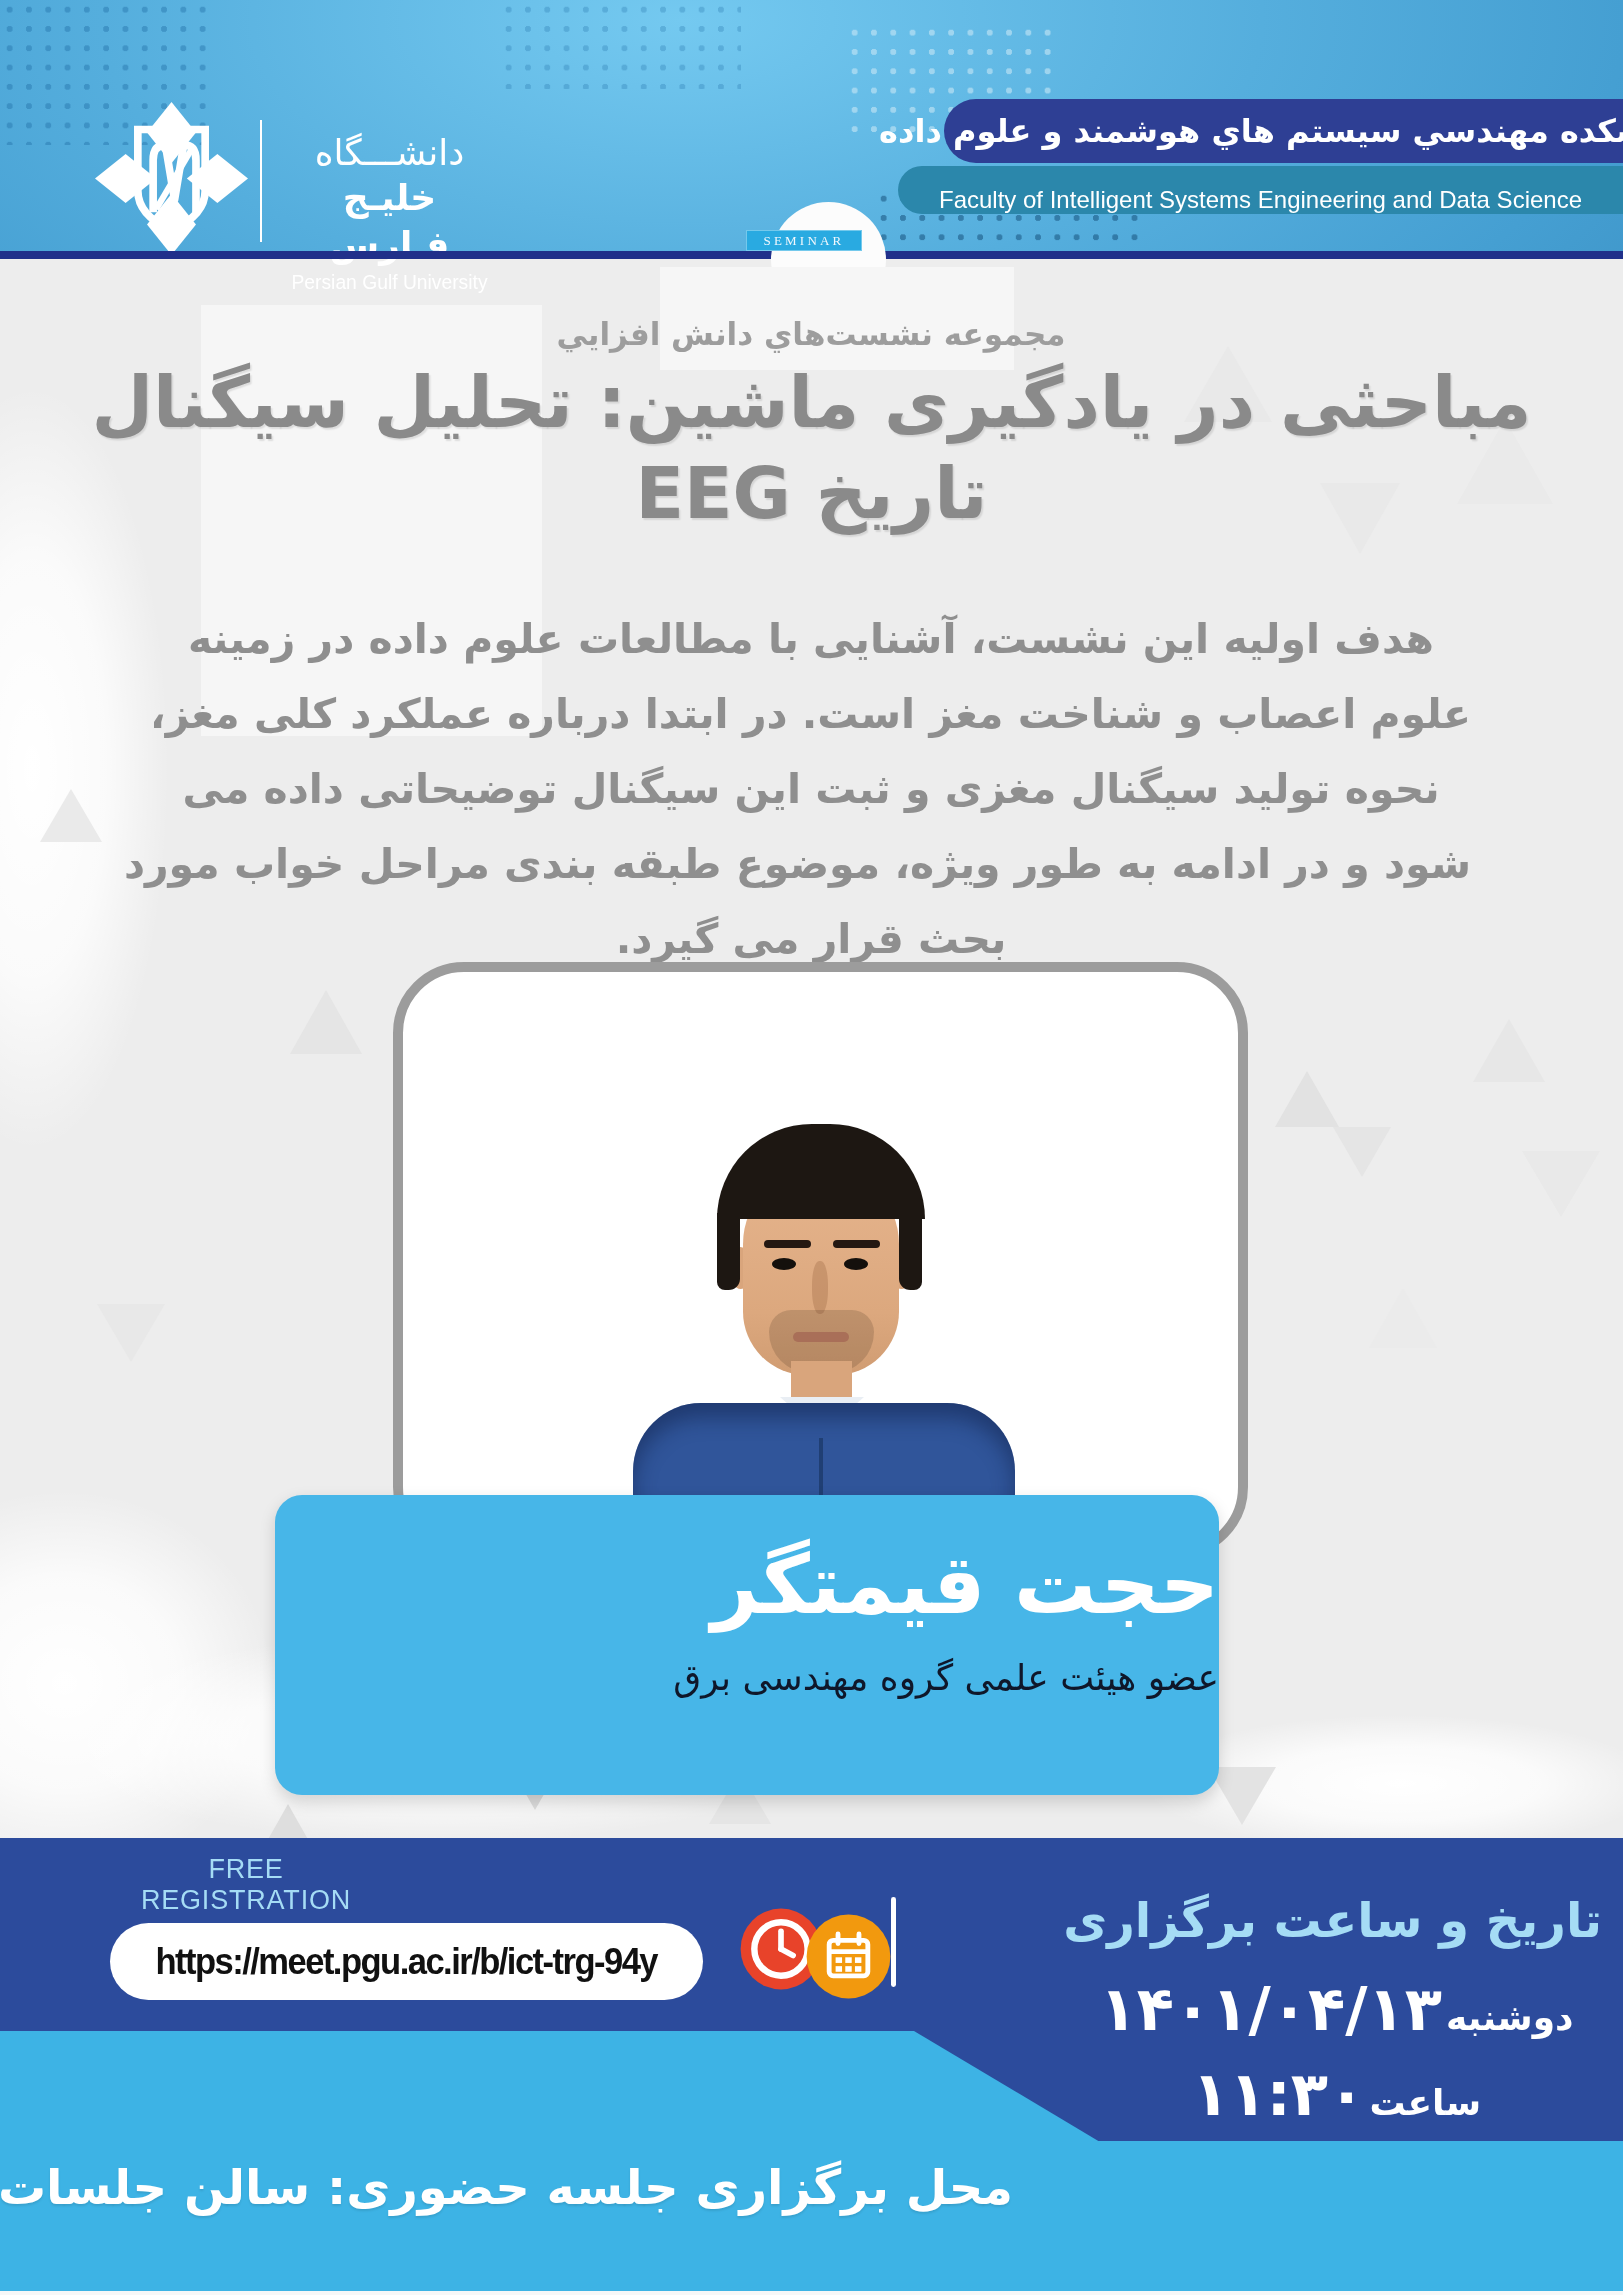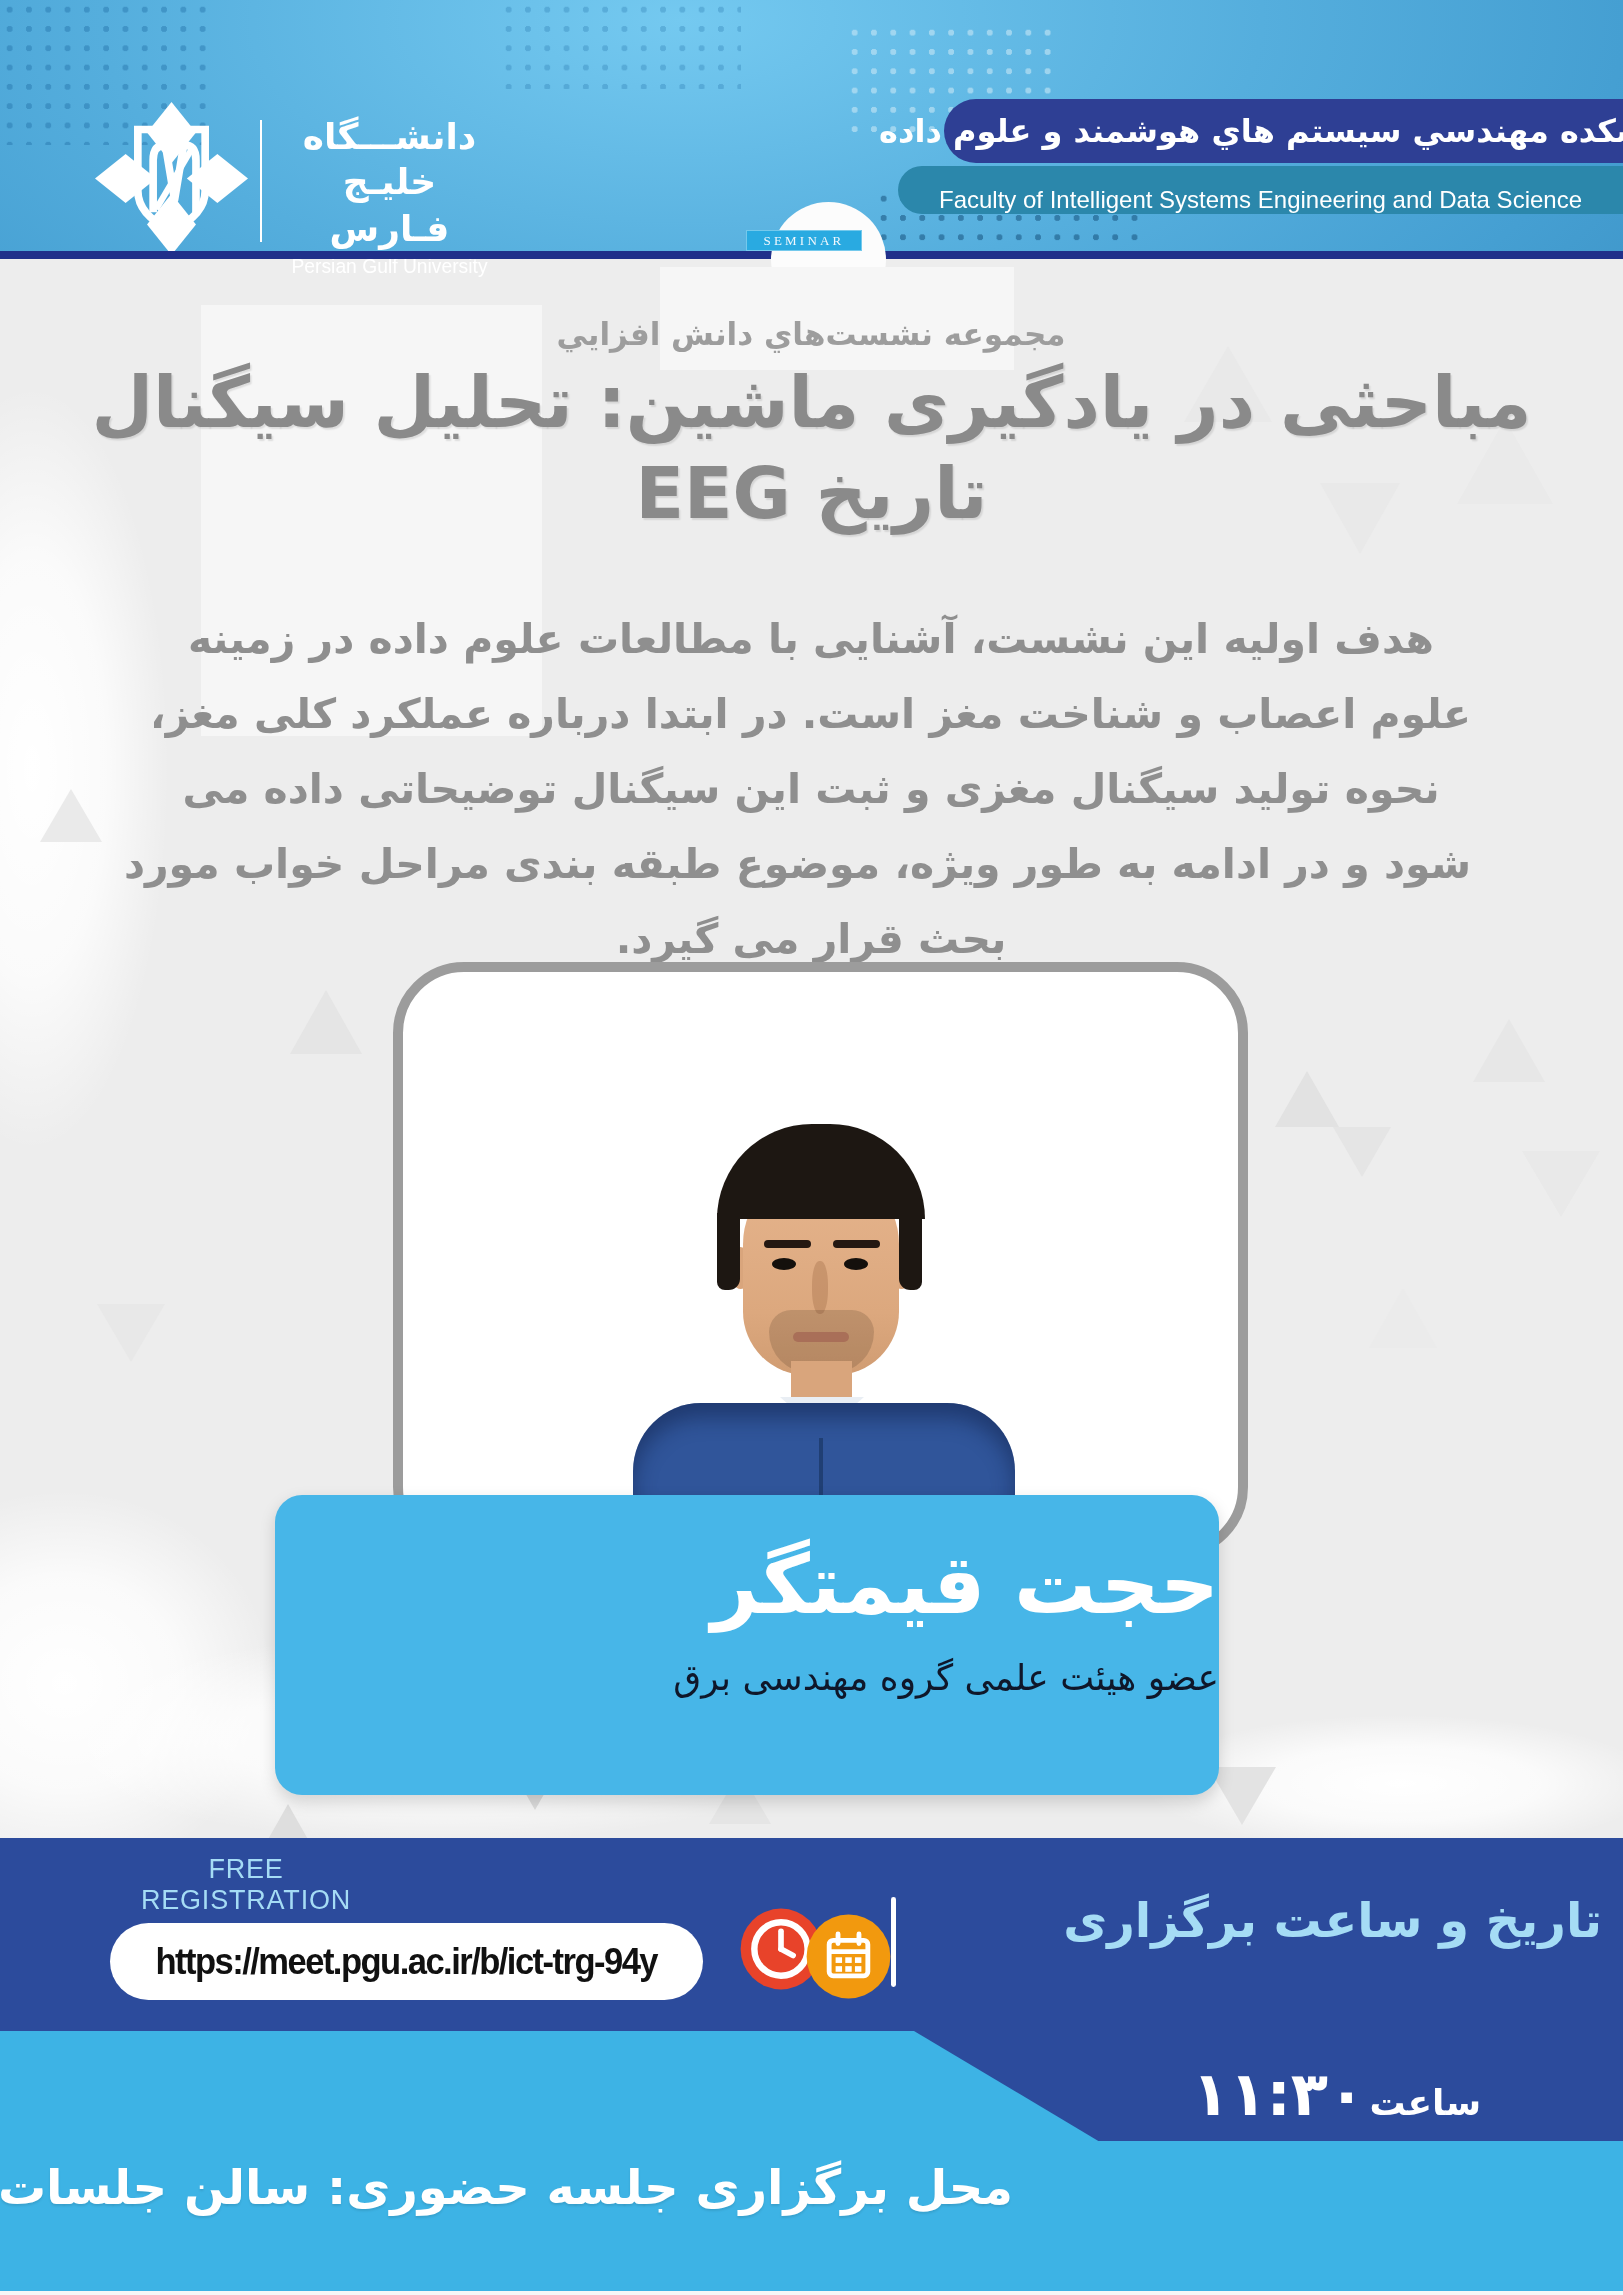--- a/index.html
+++ b/index.html
@@ -16,21 +16,21 @@
   .pill-fa{position:absolute;left:944px;top:99px;width:679px;height:64px;background:#2e3f94;
            border-radius:34px 0 0 34px;display:flex;align-items:center;justify-content:center;}
   .pill-fa span{color:#fff;font-size:32px;font-weight:bold;direction:rtl;white-space:nowrap;}
   .pill-en{position:absolute;left:898px;top:166px;width:725px;height:48px;background:#2b87ab;
            border-radius:26px 0 0 26px;display:flex;align-items:flex-end;justify-content:center;}
   .pill-en span{color:#fff;font-size:24px;font-family:"Liberation Sans",sans-serif;white-space:nowrap;}
 
   .logo-wrap{position:absolute;left:89px;top:97px;width:419px;height:161px;}
   .logo-divider{position:absolute;left:171px;top:22.5px;width:2.4px;height:122px;background:#fff;}
   .logo-text{position:absolute;left:192px;top:17.7px;width:217px;color:#fff;direction:rtl;text-align:center;}
-  .logo-fa1{font-size:36px;font-weight:bold;line-height:43px;}
+  .logo-fa1{font-size:36px;font-weight:normal;line-height:43px;margin-top:16px;}
   .logo-fa2{font-size:36px;font-weight:bold;line-height:47px;}
   .logo-en{font-size:19.3px;line-height:29px;font-family:"Liberation Sans",sans-serif;direction:ltr;}
 
   .dome{position:absolute;left:771px;top:202px;width:115px;height:115px;border-radius:50%;background:#fcfcfc;}
   .ribbon{position:absolute;left:746px;top:230px;width:114px;height:19.3px;background:#29aae1;
           border:0.8px solid #74c9ec;display:flex;align-items:center;justify-content:center;}
   .ribbon span{color:#f2f8fd;font-family:"Liberation Serif",serif;font-size:13px;letter-spacing:3.2px;}
 
   
   .wrect{position:absolute;background:#f6f6f6;}
@@ -244,20 +244,24 @@
         <rect x="62" y="55" width="8" height="7"></rect>
       <rect x="38" y="66" width="8" height="7"></rect>
         <rect x="50" y="66" width="8" height="7"></rect>
         <rect x="62" y="66" width="8" height="7"></rect>
     </g>
   </svg>
 
   <div class="vline"></div>
 
   <div class="sch-heading">تاریخ و ساعت برگزاری</div>
+  <div class="sch-line" style="top:1973px;">
+    <span class="sch-small">دوشنبه</span>
+    <span class="sch-big">۱۴۰۱/۰۴/۱۳</span>
+  </div>
   <div class="sch-line" style="top:2058px;">
     <span class="sch-small">ساعت</span>
     <span class="sch-big">۱۱:۳۰</span>
   </div>
 
   <div class="loc1">محل برگزاری جلسه حضوری: سالن جلسات</div>
 
 </div>
 
 

